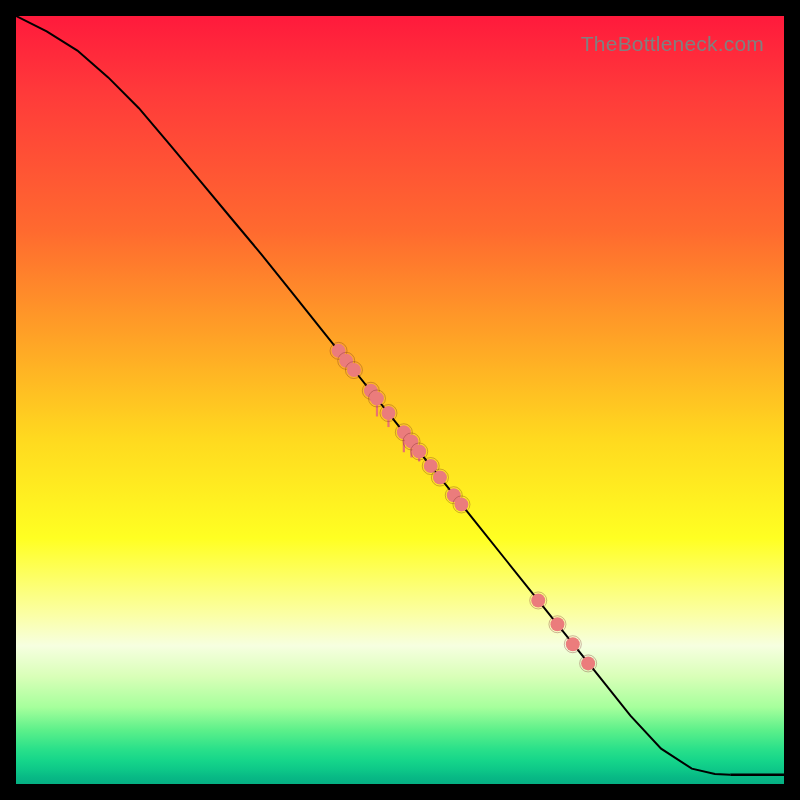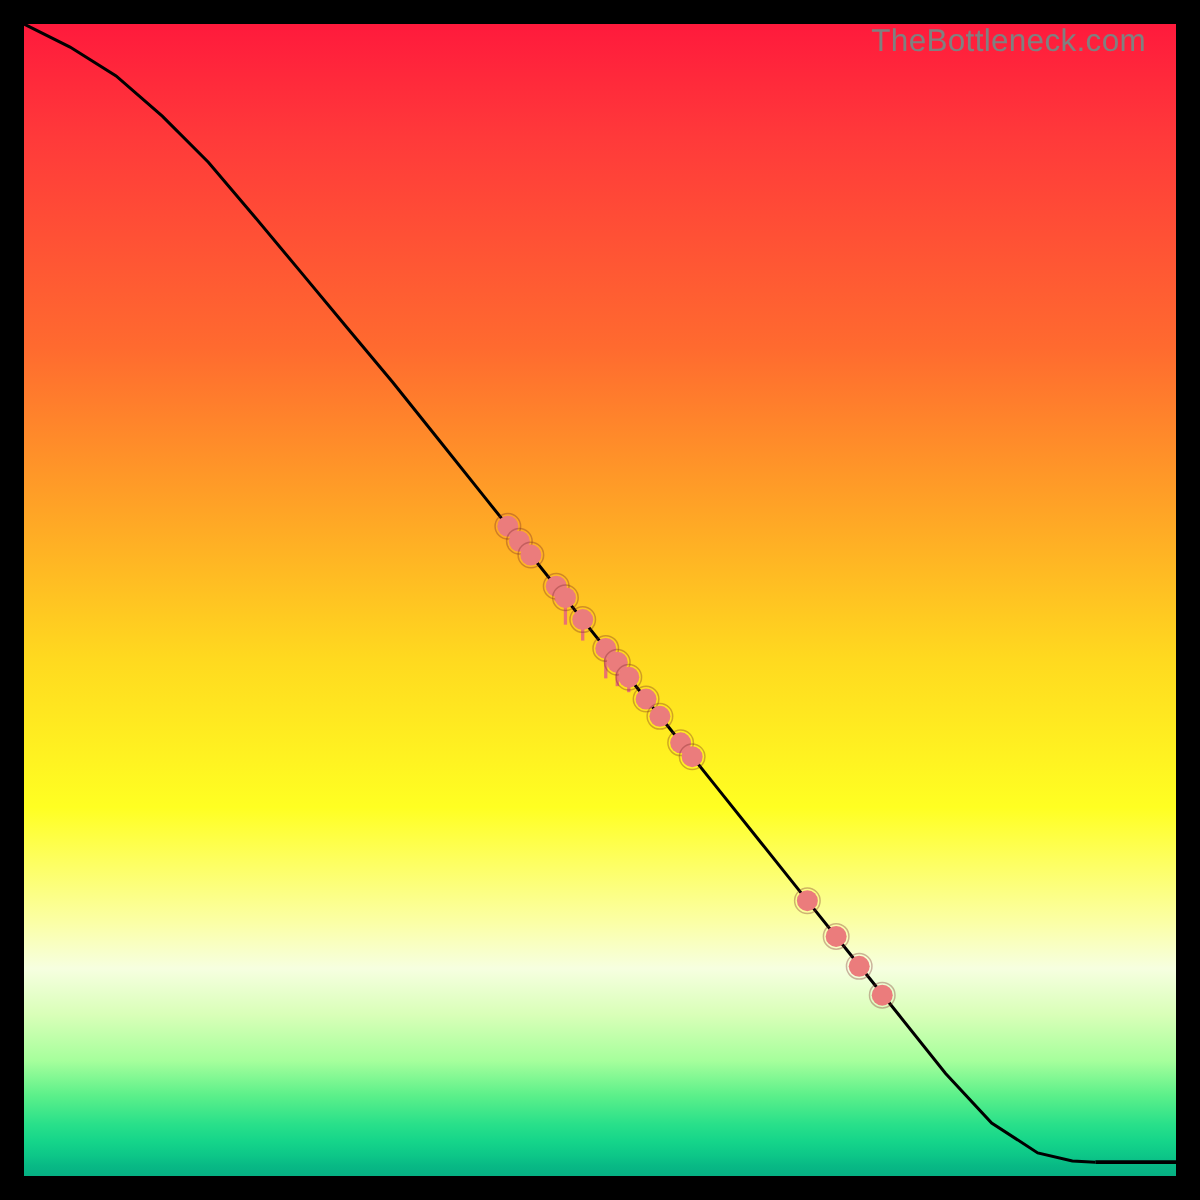--- a/index.html
+++ b/index.html
@@ -39,21 +39,21 @@
       #5cf08a 93%,
       #29e08a 95.5%,
       #15d58a 97%,
       #0dc788 98.2%,
       #08b985 99.1%,
       #05b083 100%
     );
   }
   .watermark {
     position: absolute;
-    top: 0px;
+    top: 16px;
     right: 20px;
     color: #808080;
     font-size: 21px;
     font-weight: 500;
     letter-spacing: 0.2px;
     user-select: none;
   }
   svg.overlay {
     position: absolute;
     left: 0;

